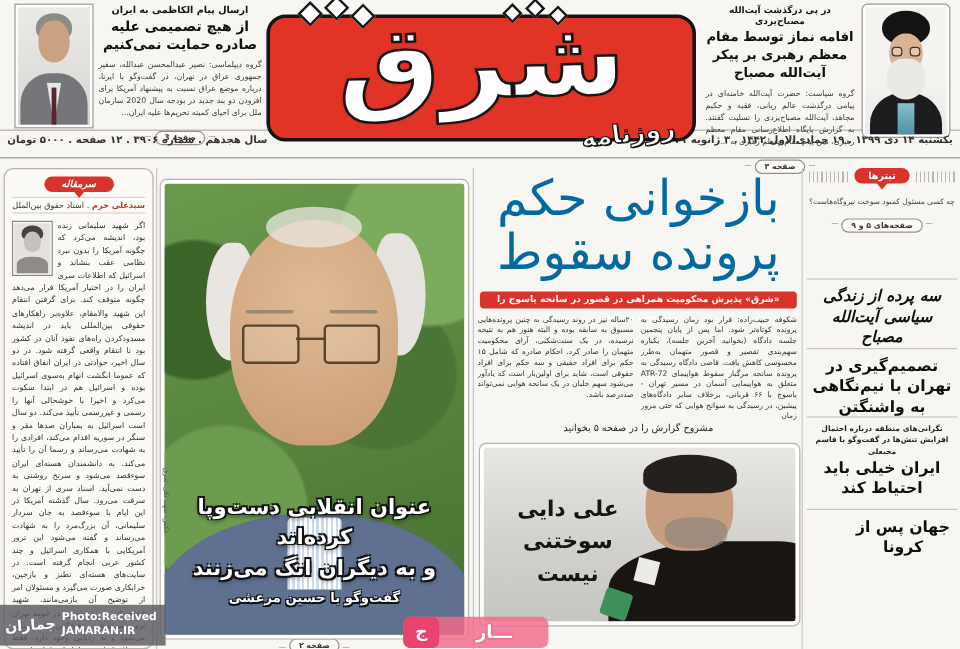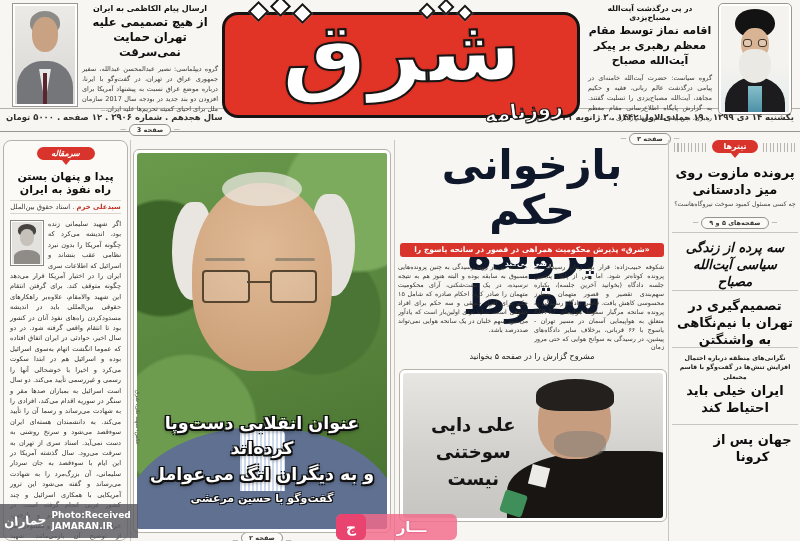--- a/index.html
+++ b/index.html
@@ -122,21 +122,21 @@
   .feat-overlay{position:absolute;left:0;right:0;bottom:24px;text-align:center;z-index:3;}
   .feat-line{font-size:17.5px;font-weight:900;color:#fff;line-height:1.45;
     text-shadow:-1.5px -1.5px 0 #111,1.5px -1.5px 0 #111,-1.5px 1.5px 0 #111,1.5px 1.5px 0 #111,0 2px 4px rgba(0,0,0,.6);}
   .feat-sub{font-size:11px;font-weight:bold;color:#fff;margin-top:5px;
     text-shadow:-1px -1px 0 #111,1px -1px 0 #111,-1px 1px 0 #111,1px 1px 0 #111;}
   .feat-credit{position:absolute;left:135px;top:390px;z-index:3;writing-mode:vertical-rl;
     font-size:5.5px;color:#5a5853;letter-spacing:1px;}
   .feat-page{position:absolute;left:133px;top:532px;width:258px;font-size:7px;z-index:1;}
   
   .main-head{position:absolute;left:396px;top:143px;width:272px;text-align:center;
-    font-size:41px;font-weight:700;line-height:1.1;color:#0f172a;letter-spacing:-1px;}
+    font-size:41px;font-weight:400;line-height:1.1;color:#0369a1;letter-spacing:-1px;}
   .main-subbar{position:absolute;left:400px;top:243px;width:264px;height:14px;background:#d8342b;
     border-radius:3px;color:#fff;font-size:7.6px;font-weight:bold;text-align:center;line-height:14px;}
   .main-col{position:absolute;top:263px;width:130px;height:87px;overflow:hidden;
     font-size:6.3px;line-height:1.42;text-align:justify;color:#34322e;}
   .main-col.c1{left:534px;} .main-col.c2{left:398px;}
   .main-more{position:absolute;left:398px;top:352px;width:268px;text-align:center;
     font-size:8px;font-weight:400;color:#171717;}
   
   .sports{position:absolute;left:399px;top:369px;width:268px;height:153px;background:#fff;
     border:1px solid #b5b2aa;border-radius:6px;padding:3px;}
@@ -171,22 +171,22 @@
     <div class="ph ph-kadhimi">
       <div class="p-body"></div>
         <div class="p-shirt"></div>
         <div class="p-tie"></div>
       <div class="p-hair"></div>
         <div class="p-face"></div>
     </div>
   </div>
   <div class="tl-art">
     <div class="kicker">ارسال پیام الکاظمی به ایران</div>
-    <div class="title">از هیچ تصمیمی علیه تهران حمایت نمی‌سرقت</div>
-    <div class="lead">گروه دیپلماسی: نصیر عبدالمحسن عبدالله، سفیر جمهوری عراق در تهران، در گفت‌وگو با ایرنا، درباره موضع عراق نسبت به پیشنهاد آمریکا برای افزودن دو بند جدید در بودجه سال 2017 سازمان ملل برای احیای کمیته تحریم‌ها علیه ایران...</div>
+    <div class="title">از هیچ تصمیمی علیه صادره حمایت نمی‌کنیم</div>
+    <div class="lead">گروه دیپلماسی: نصیر عبدالمحسن عبدالله، سفیر جمهوری عراق در تهران، در گفت‌وگو با ایرنا، درباره موضع عراق نسبت به پیشنهاد آمریکا برای افزودن دو بند جدید در بودجه سال 2020 سازمان ملل برای احیای کمیته تحریم‌ها علیه ایران...</div>
     <div class="pagerow toppage"><span class="pagepill">صفحه 3</span></div>
   </div>
 
   <div class="masthead">
     <div class="diamond" style="top:-11px;left:26px;"></div>
     <div class="diamond" style="top:-16px;left:48px;"></div>
     <div class="diamond" style="top:-9px;left:70px;"></div>
     <div class="diamond" style="top:-10px;left:196px;width:12px;height:12px;"></div>
     <div class="diamond" style="top:-14px;left:215px;width:12px;height:12px;"></div>
     <div class="diamond" style="top:-8px;left:234px;width:12px;height:12px;"></div>
@@ -211,21 +211,20 @@
       <div class="p-beard"></div>
     </div>
   </div>
 
   <div class="vline" style="left:130px;"></div>
   <div class="vline" style="left:394px;"></div>
   <div class="vline" style="left:668px;"></div>
 
   <div class="editorial">
     <div class="pill">سرمقاله</div>
-    <div class="ed-title">پیدا و پنهان بستن راه نفوذ به ایران</div>
     <div class="ed-byline">
       <span class="name">سیدعلی خرم</span><span class="role"> . استاد حقوق بین‌الملل</span>
     </div>
     <div class="ed-body">
       <span class="ed-photo" style="display:block;">
         <span class="ph ph-author" style="display:block;">
           <span class="p-body" style="position:absolute;display:block;"></span>
           <span class="p-hair" style="position:absolute;display:block;"></span>
           <span class="p-face" style="position:absolute;display:block;"></span>
         </span>
@@ -243,21 +242,21 @@
         <div class="m-browL"></div>
           <div class="m-browR"></div>
         <div class="m-gl l"></div>
           <div class="m-gl r"></div>
           <div class="m-bridge"></div>
         <div class="m-suit"></div>
           <div class="m-shirt"></div>
       </div>
       <div class="feat-overlay">
         <div class="feat-line">عنوان انقلابی دست‌وپا کرده‌اند</div>
-        <div class="feat-line">و به دیگران انگ می‌عوامل</div>
+        <div class="feat-line">و به دیگران انگ می‌زنند</div>
         <div class="feat-sub">گفت‌وگو با حسین مرعشی</div>
       </div>
     </div>
   </div>
   <div class="feat-credit">عکس: سهند تکی، شرق</div>
   <div class="pagerow feat-page"><span class="pagepill">صفحه ۲</span></div>
 
   <div class="main-head">
     <div>بازخوانی حکم</div>
     <div>پرونده سقوط</div>
@@ -285,21 +284,20 @@
   </div>
   <div class="pagerow sports-page"><span class="pagepill">صفحه ۱۱</span></div>
 
   <div class="sidebar">
     <div class="sb-head">
       <div class="sb-hatch h-r"></div>
       <div class="pill">تیترها</div>
       <div class="sb-hatch h-l"></div>
     </div>
     <div class="sb-item" style="height:75px;">
-      <div class="sb-title">پرونده مازوت روی میز دادستانی</div>
       <div class="sb-sub">چه کسی مسئول کمبود سوخت نیروگاه‌هاست؟</div>
       <div class="pagerow sb-page"><span class="pagepill">صفحه‌های ۵ و ۹</span></div>
     </div>
     <div class="sb-item" style="height:58px;font-style:italic;">
       <div class="sb-title">سه پرده از زندگی سیاسی آیت‌الله مصباح</div>
 
     </div>
     <div class="sb-item" style="height:57px;">
       <div class="sb-title">تصمیم‌گیری در تهران با نیم‌نگاهی به واشنگتن</div>
 

